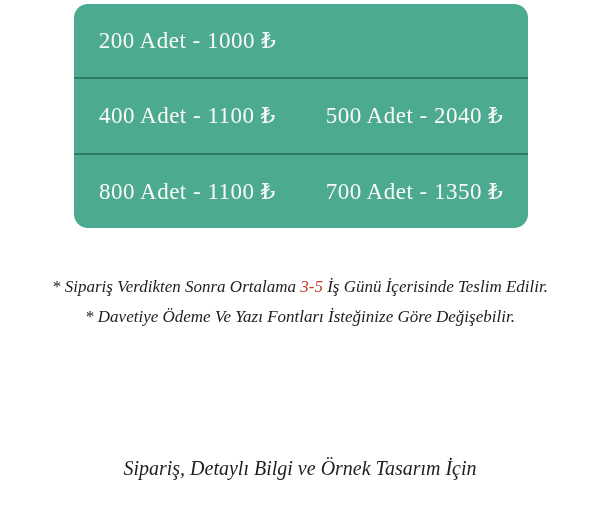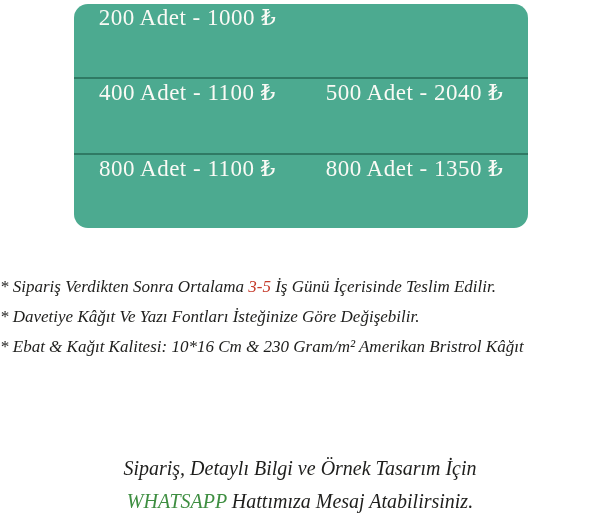--- a/index.html
+++ b/index.html
@@ -26,40 +26,40 @@
     height: 224px;
     background: var(--table-bg, #4caa90);
     border-radius: 14px;
     overflow: hidden;
     display: flex;
     flex-direction: column;
   }
   .price-row {
     flex: 1;
     display: flex;
-    align-items: flex-start;
+    align-items: center;
   }
   .price-row + .price-row {
     border-top: 2px solid var(--table-divider, #2f7a64);
   }
   .price-cell {
     width: 50%;
     text-align: center;
     color: var(--table-text, #fafaf5);
     font-size: 23px;
     letter-spacing: 0.5px;
     font-family: "Liberation Serif", "DejaVu Serif", "DejaVu Sans", serif;
   }
   
   .notes {
     position: absolute;
     top: 272px;
     left: 0;
     width: 600px;
-    text-align: left;
+    text-align: center;
     font-style: italic;
     font-size: 17px;
     color: var(--note-text, #1e1e1c);
   }
   .note-line {
     height: 30px;
     line-height: 30px;
     white-space: nowrap;
   }
   .hl-red { color: var(--accent-red, #c53b2b); }
@@ -89,36 +89,30 @@
   <div class="price-table">
     <div class="price-row">
       <div class="price-cell">200 Adet - 1000 ₺</div>
     </div>
     <div class="price-row">
       <div class="price-cell">400 Adet - 1100 ₺</div>
       <div class="price-cell">500 Adet - 2040 ₺</div>
     </div>
     <div class="price-row">
       <div class="price-cell">800 Adet - 1100 ₺</div>
-      <div class="price-cell">800 Adet - 1350 ₺</div>
+      <div class="price-cell">700 Adet - 1350 ₺</div>
     </div>
   </div>
 
   <div class="notes">
     <div class="note-line">
       <span>* Sipariş Verdikten Sonra Ortalama </span><span class="hl-red">3-5</span><span> İş Günü İçerisinde Teslim Edilir.</span>
     </div>
     <div class="note-line">
-      <span>* Davetiye Kâğıt Ve Yazı Fontları İsteğinize Göre Değişebilir.</span>
-    </div>
-    <div class="note-line">
-      <span>* Ebat &amp; Kağıt Kalitesi: 10*16 Cm &amp; 230 Gram/m² Amerikan Bristrol Kâğıt</span>
+      <span>* Davetiye Ödeme Ve Yazı Fontları İsteğinize Göre Değişebilir.</span>
     </div>
   </div>
 
   <div class="footer">
     <div class="footer-line">Sipariş, Detaylı Bilgi ve Örnek Tasarım İçin</div>
-    <div class="footer-line">
-      <span class="hl-green">WHATSAPP</span><span> Hattımıza Mesaj Atabilirsiniz.</span>
-    </div>
   </div>
 
 </div>
 
 </body></html>

